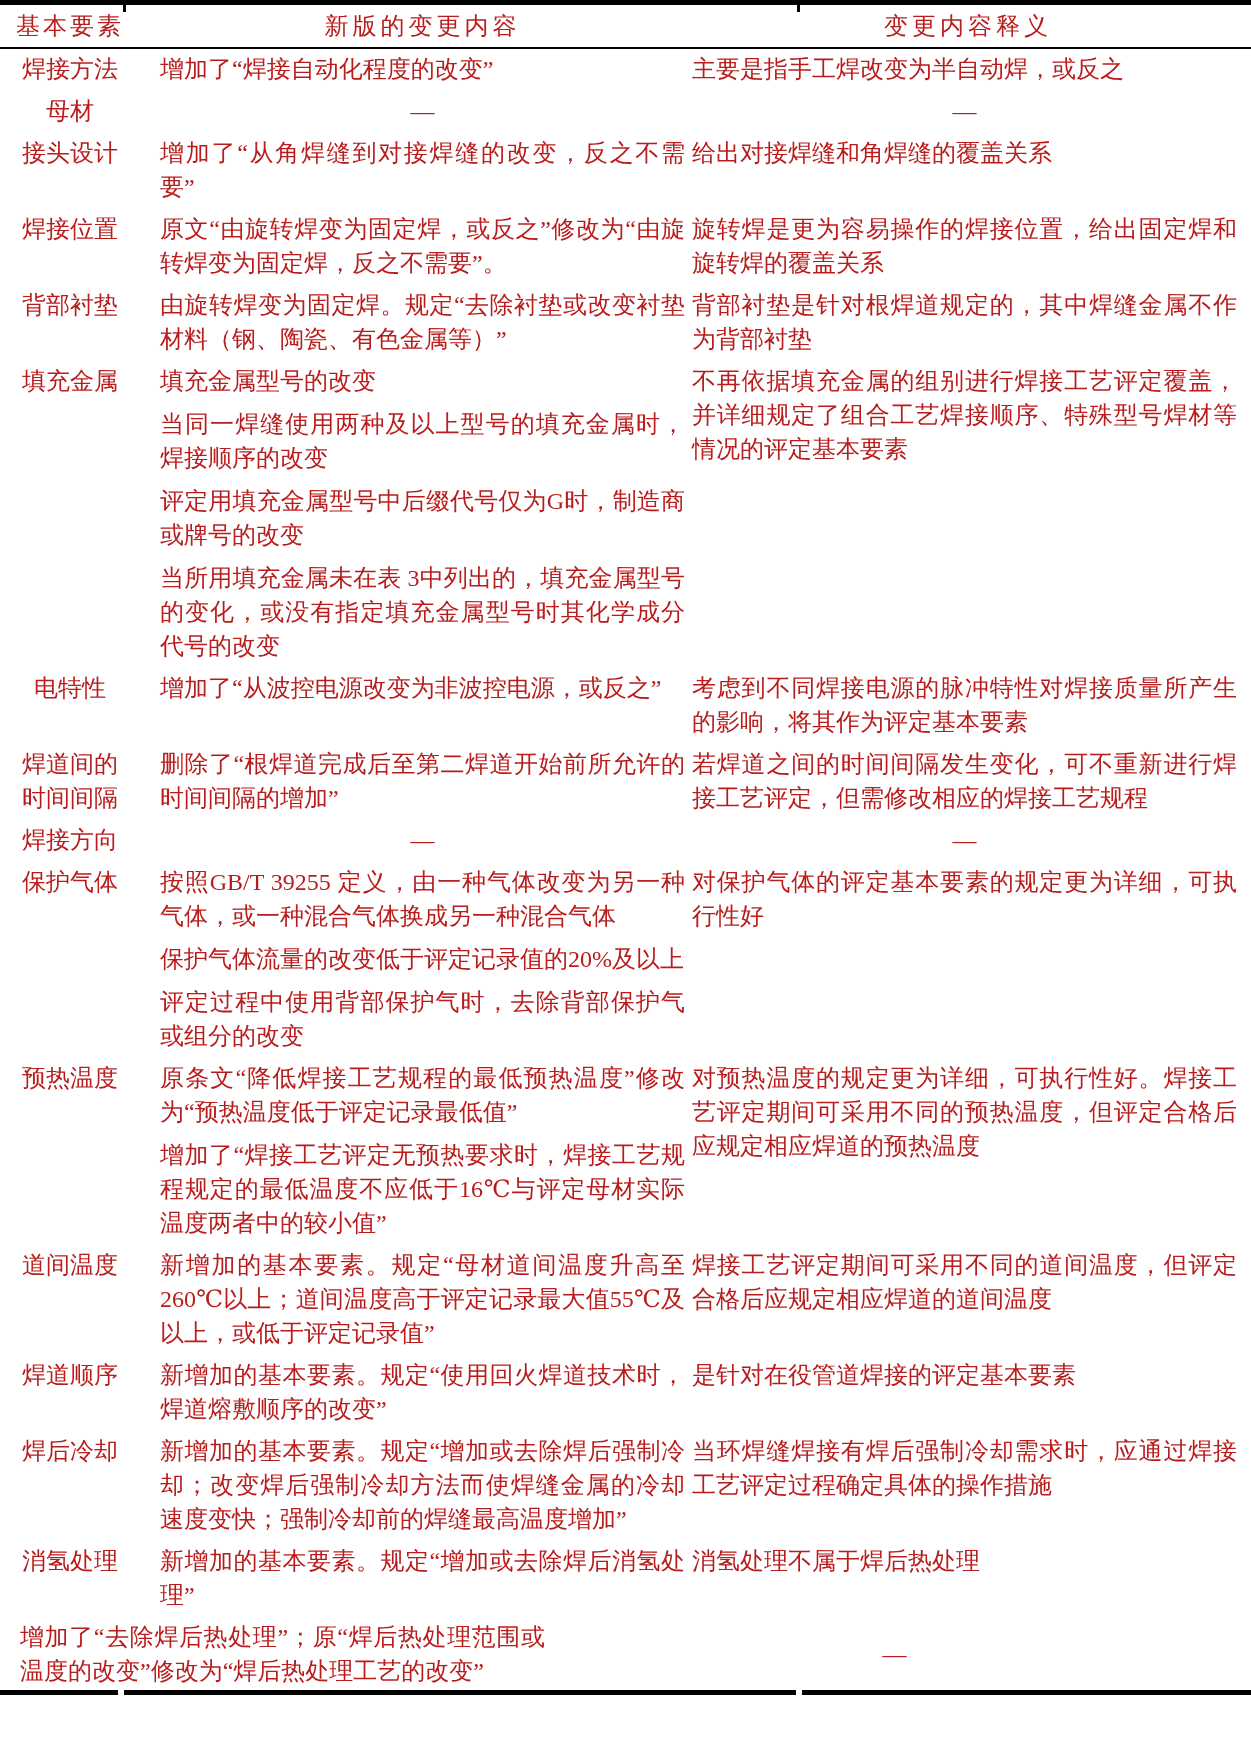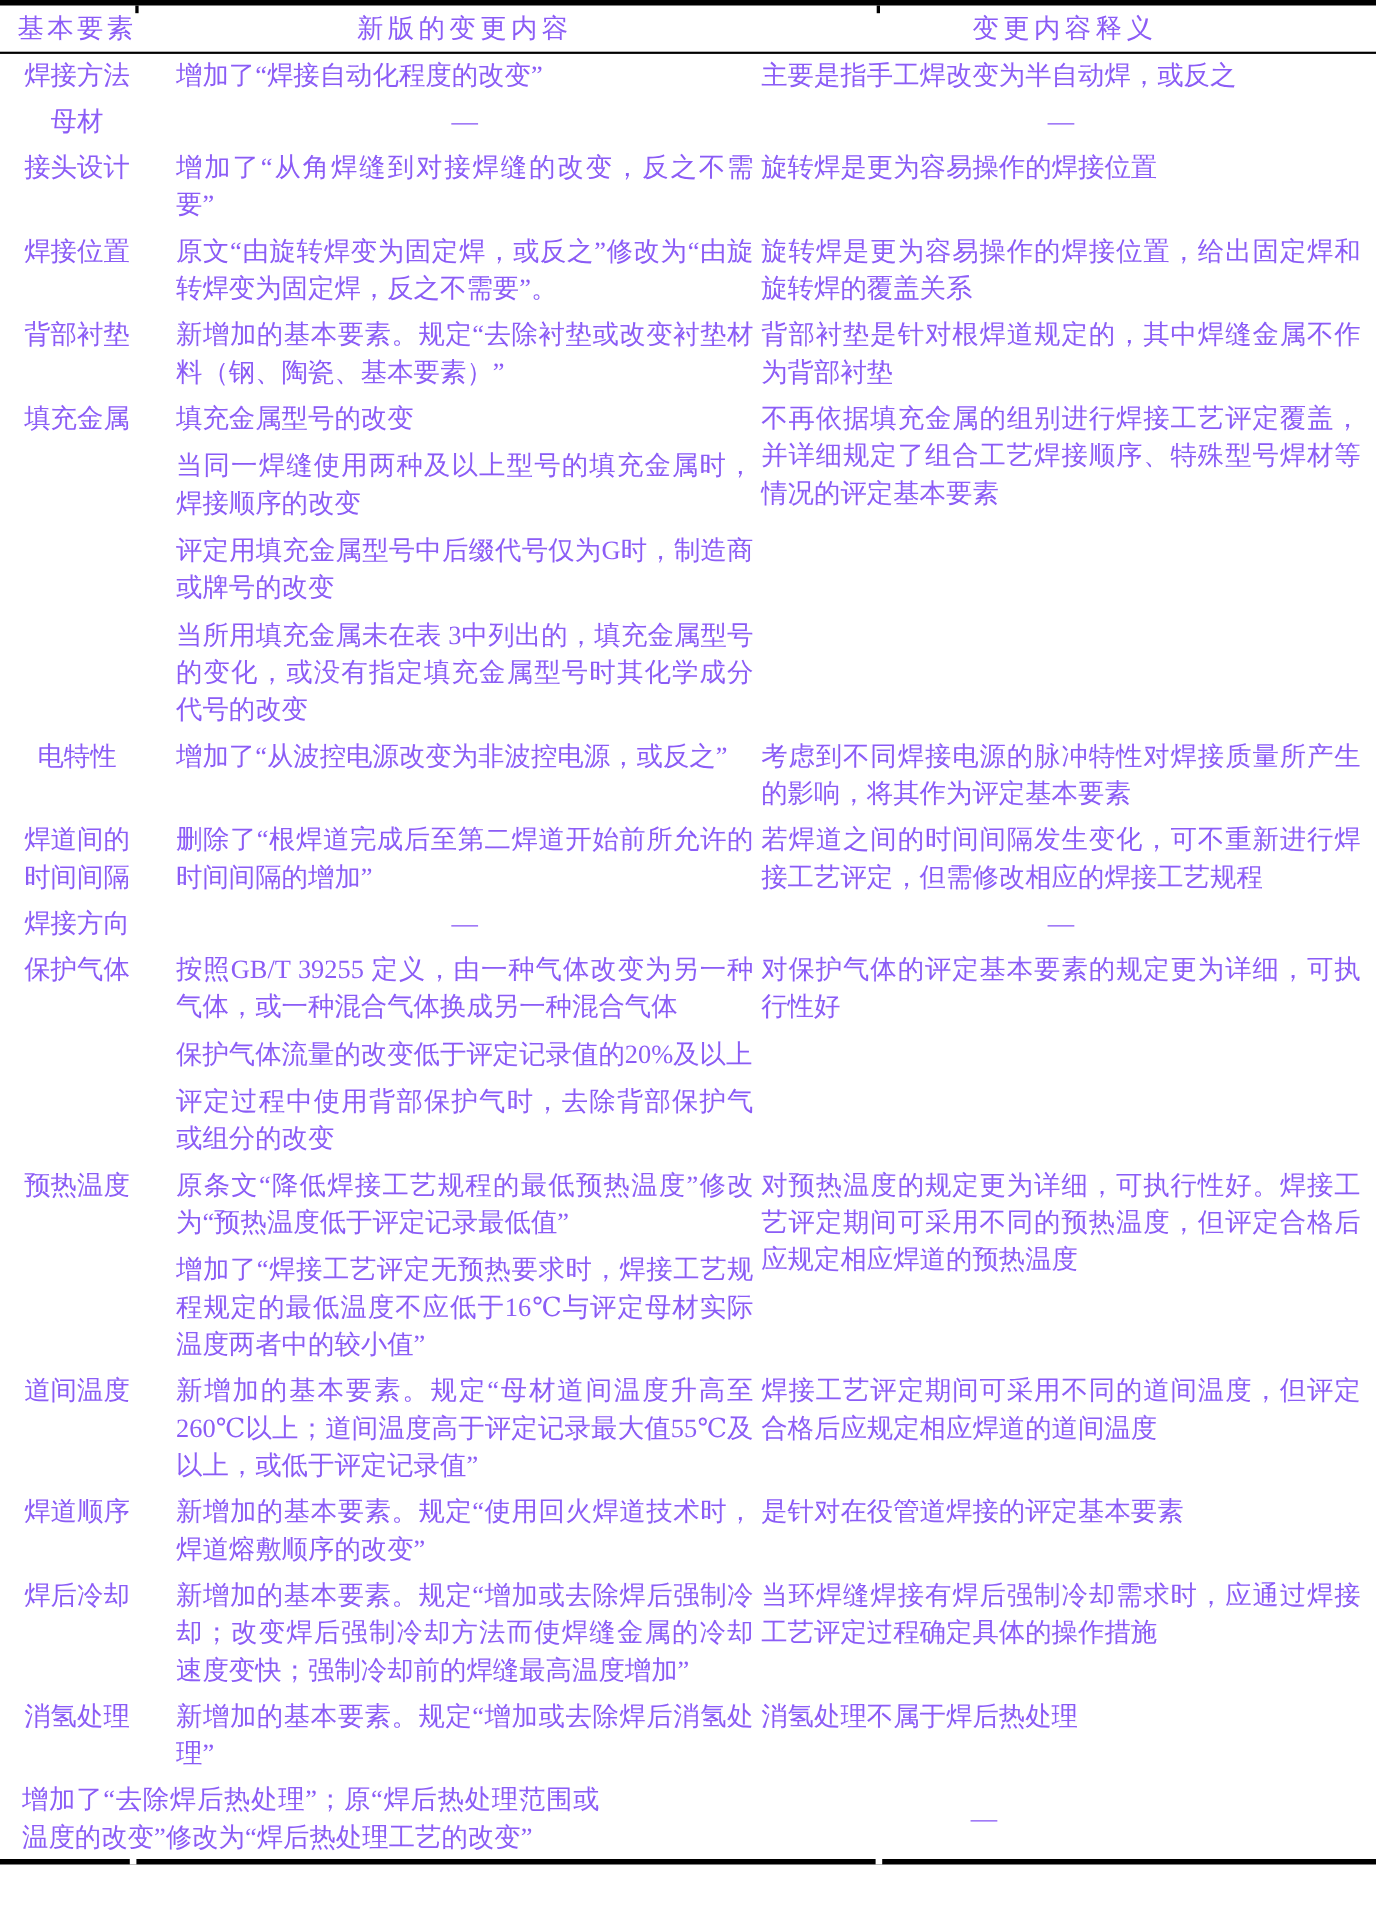--- a/index.html
+++ b/index.html
@@ -2,21 +2,21 @@
 <html><head>
 <meta charset="utf-8">
 <style>
   * { margin: 0; padding: 0; box-sizing: border-box; }
   html, body { background: #ffffff; }
   .page {
     position: relative;
     width: 1251px;
     height: 1707px;
     background: #ffffff;
-    color: #8b5cf6;
+    color: #b91c1c;
     font-family: "Liberation Serif", "DejaVu Serif", serif;
     font-size: 24px;
     overflow: hidden;
   }
   
   .tborder, .bborder {
     position: relative;
     width: 1251px;
     height: 5px;
     background: #000000;
@@ -112,35 +112,35 @@
         <p class="dash">—</p>
       </div>
       <div class="c3 dash">—</div>
     </div>
 
     <div class="row">
       <div class="c1">接头设计</div>
       <div class="c2">
         <p>增加了“从角焊缝到对接焊缝的改变，反之不需要”</p>
       </div>
-      <div class="c3">旋转焊是更为容易操作的焊接位置</div>
+      <div class="c3">给出对接焊缝和角焊缝的覆盖关系</div>
     </div>
 
     <div class="row">
       <div class="c1">焊接位置</div>
       <div class="c2">
         <p>原文“由旋转焊变为固定焊，或反之”修改为“由旋转焊变为固定焊，反之不需要”。</p>
       </div>
       <div class="c3">旋转焊是更为容易操作的焊接位置，给出固定焊和旋转焊的覆盖关系</div>
     </div>
 
     <div class="row">
       <div class="c1">背部衬垫</div>
       <div class="c2">
-        <p>新增加的基本要素。规定“去除衬垫或改变衬垫材料（钢、陶瓷、基本要素）”</p>
+        <p>由旋转焊变为固定焊。规定“去除衬垫或改变衬垫材料（钢、陶瓷、有色金属等）”</p>
       </div>
       <div class="c3">背部衬垫是针对根焊道规定的，其中焊缝金属不作为背部衬垫</div>
     </div>
 
     <div class="row">
       <div class="c1">填充金属</div>
       <div class="c2">
         <p>填充金属型号的改变</p>
         <p>当同一焊缝使用两种及以上型号的填充金属时，焊接顺序的改变</p>
         <p>评定用填充金属型号中后缀代号仅为G时，制造商或牌号的改变</p>

